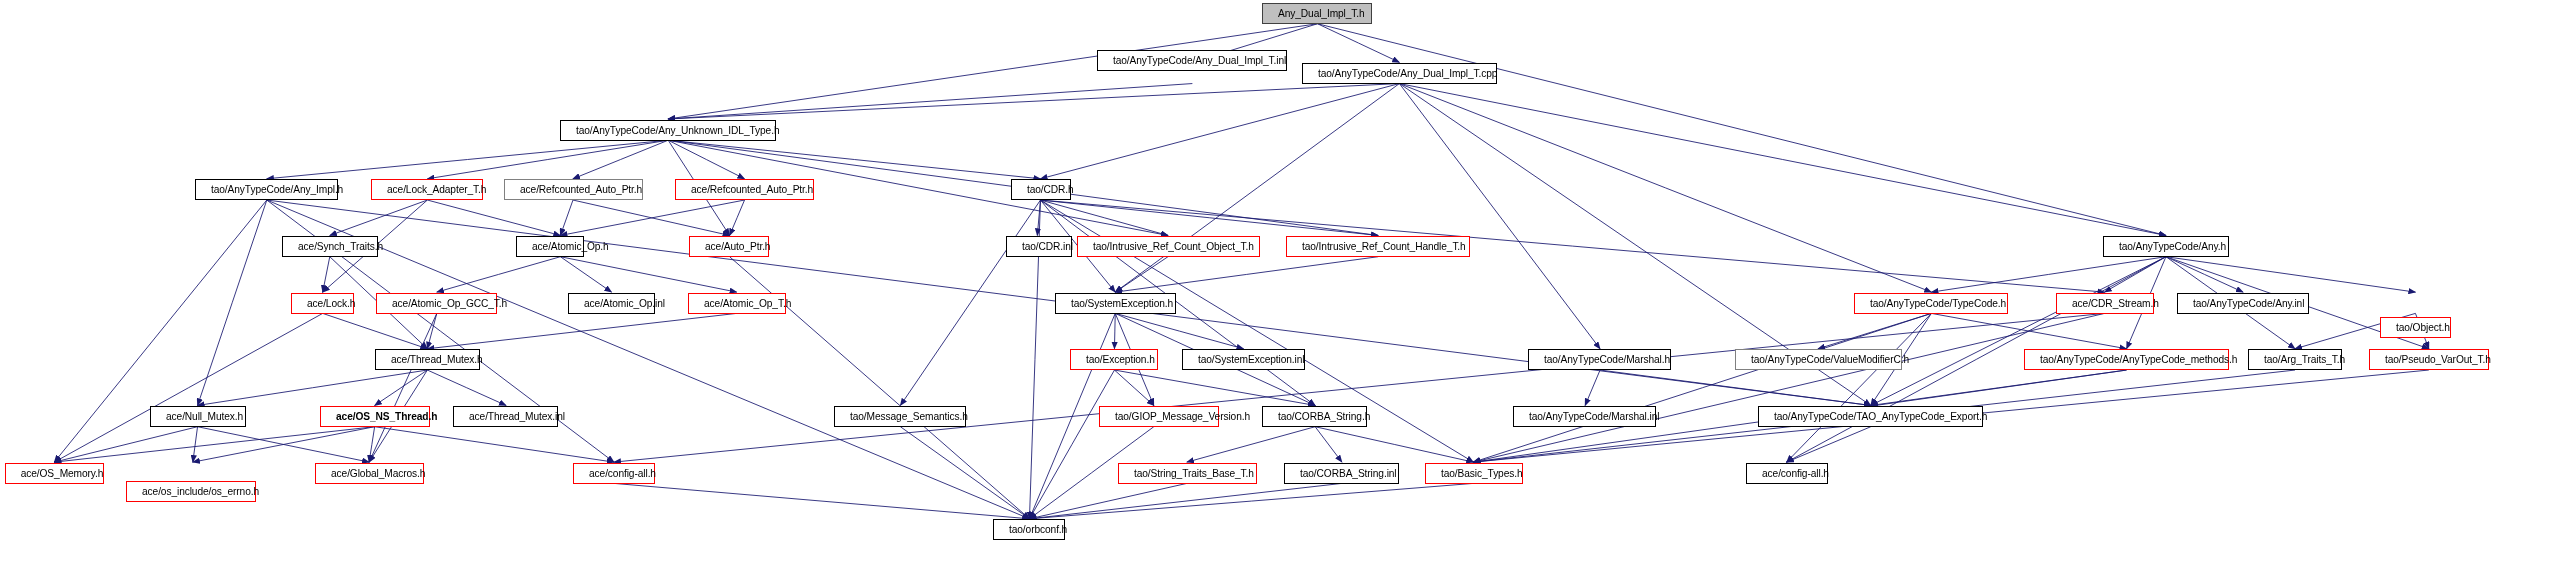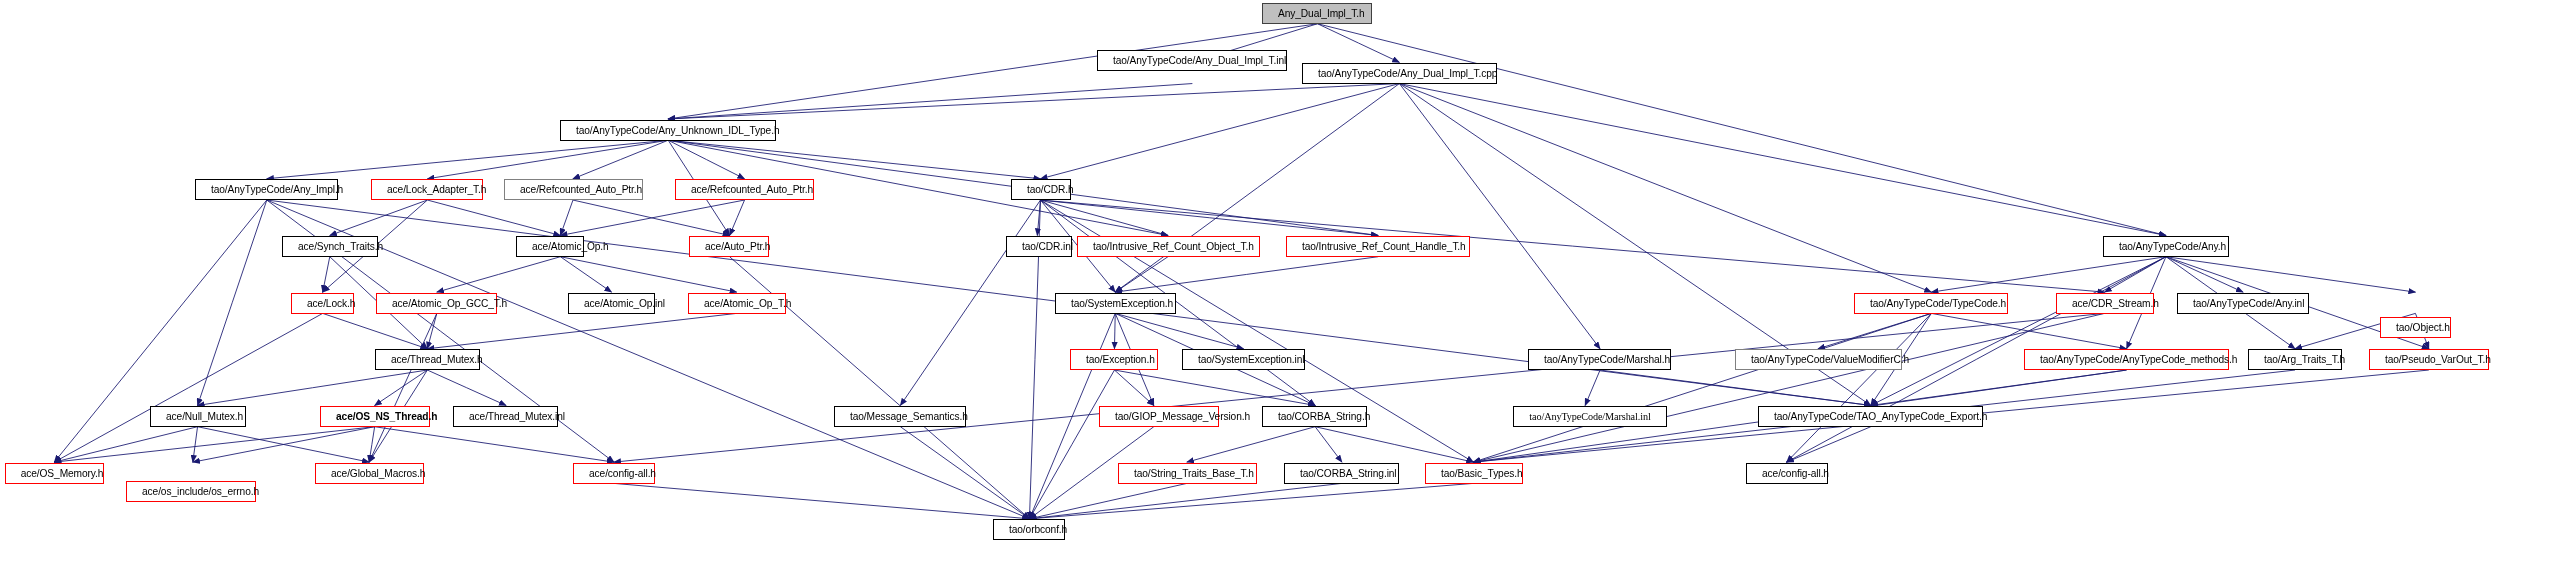--- a/index.html
+++ b/index.html
@@ -194,21 +194,21 @@
       <div class="node gray" style="left: 1735px; top: 349px; width: 167px;">tao/AnyTypeCode/ValueModifierC.h</div>
       <div class="node red" style="left: 2024px; top: 349px; width: 205px;">tao/AnyTypeCode/AnyTypeCode_methods.h</div>
       <div class="node" style="left: 2248px; top: 349px; width: 94px;">tao/Arg_Traits_T.h</div>
       <div class="node red" style="left: 2369px; top: 349px; width: 120px;">tao/Pseudo_VarOut_T.h</div>
       <div class="node" style="left: 150px; top: 406px; width: 96px;">ace/Null_Mutex.h</div>
       <div class="node red" style="left: 320px; top: 406px; width: 110px; font-weight: bold;">ace/OS_NS_Thread.h</div>
       <div class="node" style="left: 453px; top: 406px; width: 105px;">ace/Thread_Mutex.inl</div>
       <div class="node" style="left: 834px; top: 406px; width: 132px;">tao/Message_Semantics.h</div>
       <div class="node red" style="left: 1080px; top: 406px; width: 120px; margin-left: 19px;">tao/GIOP_Message_Version.h</div>
       <div class="node" style="left: 1262px; top: 406px; width: 105px;">tao/CORBA_String.h</div>
-      <div class="node" style="left: 1513px; top: 406px; width: 154px; font-family: Liberation Serif, serif;">tao/AnyTypeCode/Marshal.inl</div>
+      <div class="node" style="left: 1513px; top: 406px; width: 143px;">tao/AnyTypeCode/Marshal.inl</div>
       <div class="node" style="left: 1758px; top: 406px; width: 225px;">tao/AnyTypeCode/TAO_AnyTypeCode_Export.h</div>
       <div class="node red" style="left: 4.7px; top: 463px; width: 99px;">ace/OS_Memory.h</div>
       <div class="node red" style="left: 126px; top: 481px; width: 130px;">ace/os_include/os_errno.h</div>
       <div class="node red" style="left: 315px; top: 463px; width: 109px;">ace/Global_Macros.h</div>
       <div class="node red" style="left: 573px; top: 463px; width: 82px;">ace/config-all.h</div>
       <div class="node red" style="left: 1118px; top: 463px; width: 139px;">tao/String_Traits_Base_T.h</div>
       <div class="node" style="left: 1284px; top: 463px; width: 115px;">tao/CORBA_String.inl</div>
       <div class="node red" style="left: 1425px; top: 463px; width: 98px;">tao/Basic_Types.h</div>
       <div class="node" style="left: 1746px; top: 463px; width: 82px;">ace/config-all.h</div>
       <div class="node" style="left: 993px; top: 519px; width: 72px;">tao/orbconf.h</div>

